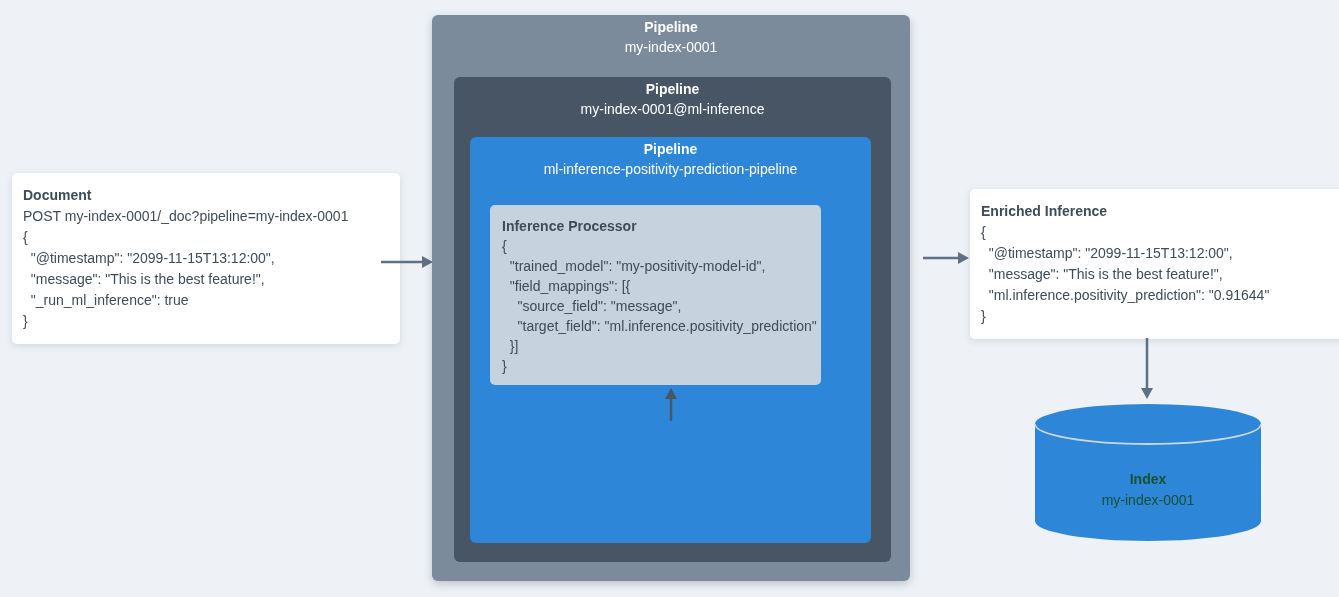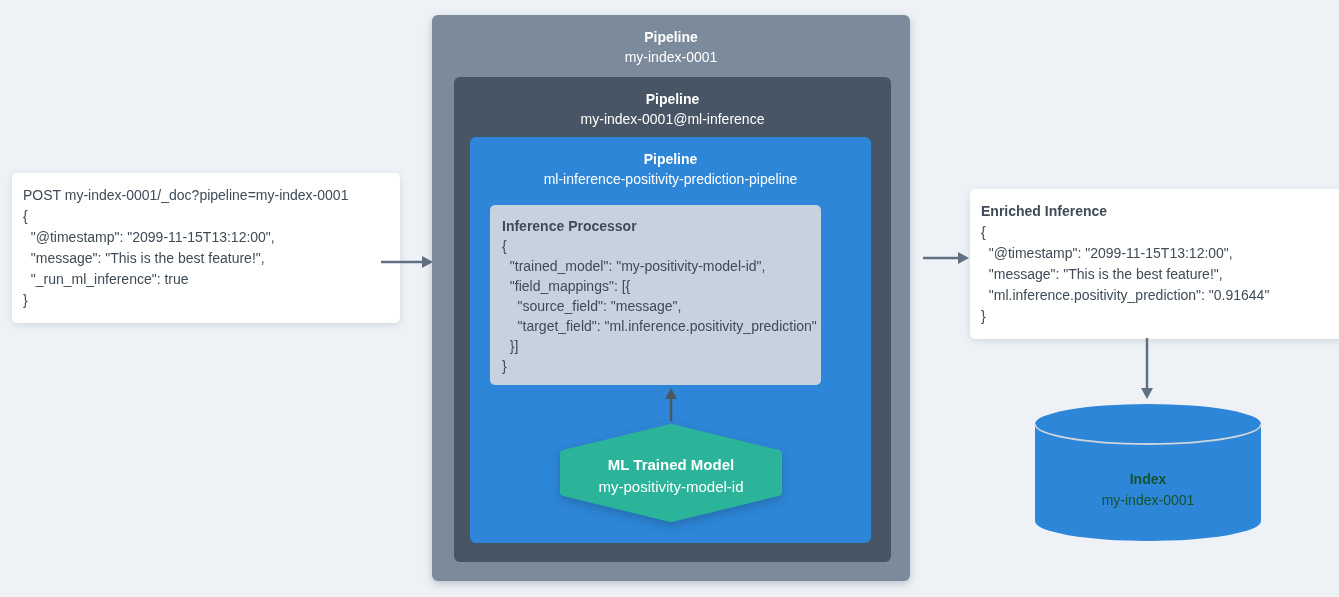--- a/index.html
+++ b/index.html
@@ -22,21 +22,21 @@
     background:#7b8b9c;border-radius:6px;box-shadow:0 3px 9px rgba(60,75,90,.28);
   }
   .dark-box{
     position:absolute;left:22px;top:62px;width:437px;height:485px;
     background:#475565;border-radius:6px;
   }
   .blue-box{
     position:absolute;left:16px;top:60px;width:401px;height:406px;
     background:#2e86d8;border-radius:6px;
   }
-  .box-header{text-align:center;padding-top:12px;color:#ffffff;font-size:14px;line-height:20px;}
+  .box-header{text-align:center;padding-top:2px;color:#ffffff;font-size:14px;line-height:20px;}
   .box-header .label{font-weight:700;}
 
   .processor-block{
     position:absolute;left:20px;top:68px;width:331px;height:180px;
     background:#c6d2dd;border-radius:5px;padding:11px 12px;
     font-size:14px;color:#3f4b57;box-sizing:border-box;
   }
   .processor-block .card-title{line-height:20px;}
   .processor-block .code-line{white-space:pre;line-height:20px;}
 
@@ -66,20 +66,21 @@
     color:#14532d;font-size:14px;line-height:21px;padding-top:34px;box-sizing:border-box;
   }
   .cyl-text .label{font-weight:700;}
 </style>
 </head>
 <body>
 
 <div class="canvas">
 
   <div class="card doc-card">
+    <div class="card-title">Document</div>
     <div class="code">
         <div class="code-line">POST my-index-0001/_doc?pipeline=my-index-0001</div>
         <div class="code-line">{</div>
         <div class="code-line">  "@timestamp": "2099-11-15T13:12:00",</div>
         <div class="code-line">  "message": "This is the best feature!",</div>
         <div class="code-line">  "_run_ml_inference": true</div>
         <div class="code-line">}</div>
       </div>
   </div>
 
@@ -117,29 +118,20 @@
               <div class="code-line">  }]</div>
               <div class="code-line">}</div>
             </div>
         </div>
 
         <svg class="up-arrow" width="14" height="34" viewBox="0 0 14 34">
           <line x1="7" y1="33" x2="7" y2="10" stroke="#4c5661" stroke-width="2.5"></line>
           <path d="M1,11 L13,11 L7,0 Z" fill="#4c5661"></path>
         </svg>
 
-        <div class="model-hex">
-          <svg width="222" height="98" viewBox="0 0 222 98">
-            <polygon points="111,4 218,30 218,68 111,94 4,68 4,30" fill="#2bb49a" stroke="#2bb49a" stroke-width="8" stroke-linejoin="round"></polygon>
-          </svg>
-          <div class="hex-text">
-            <div class="label">ML Trained Model</div>
-            <div class="name">my-positivity-model-id</div>
-          </div>
-        </div>
       </div>
     </div>
   </div>
 
   <svg class="flow-arrow arrow-right" width="46" height="14" viewBox="0 0 46 14">
     <line x1="0" y1="7" x2="35" y2="7" stroke="#5f7082" stroke-width="2.5"></line>
     <path d="M35,1 L46,7 L35,13 Z" fill="#5f7082"></path>
   </svg>
 
   <div class="card enriched-card">

